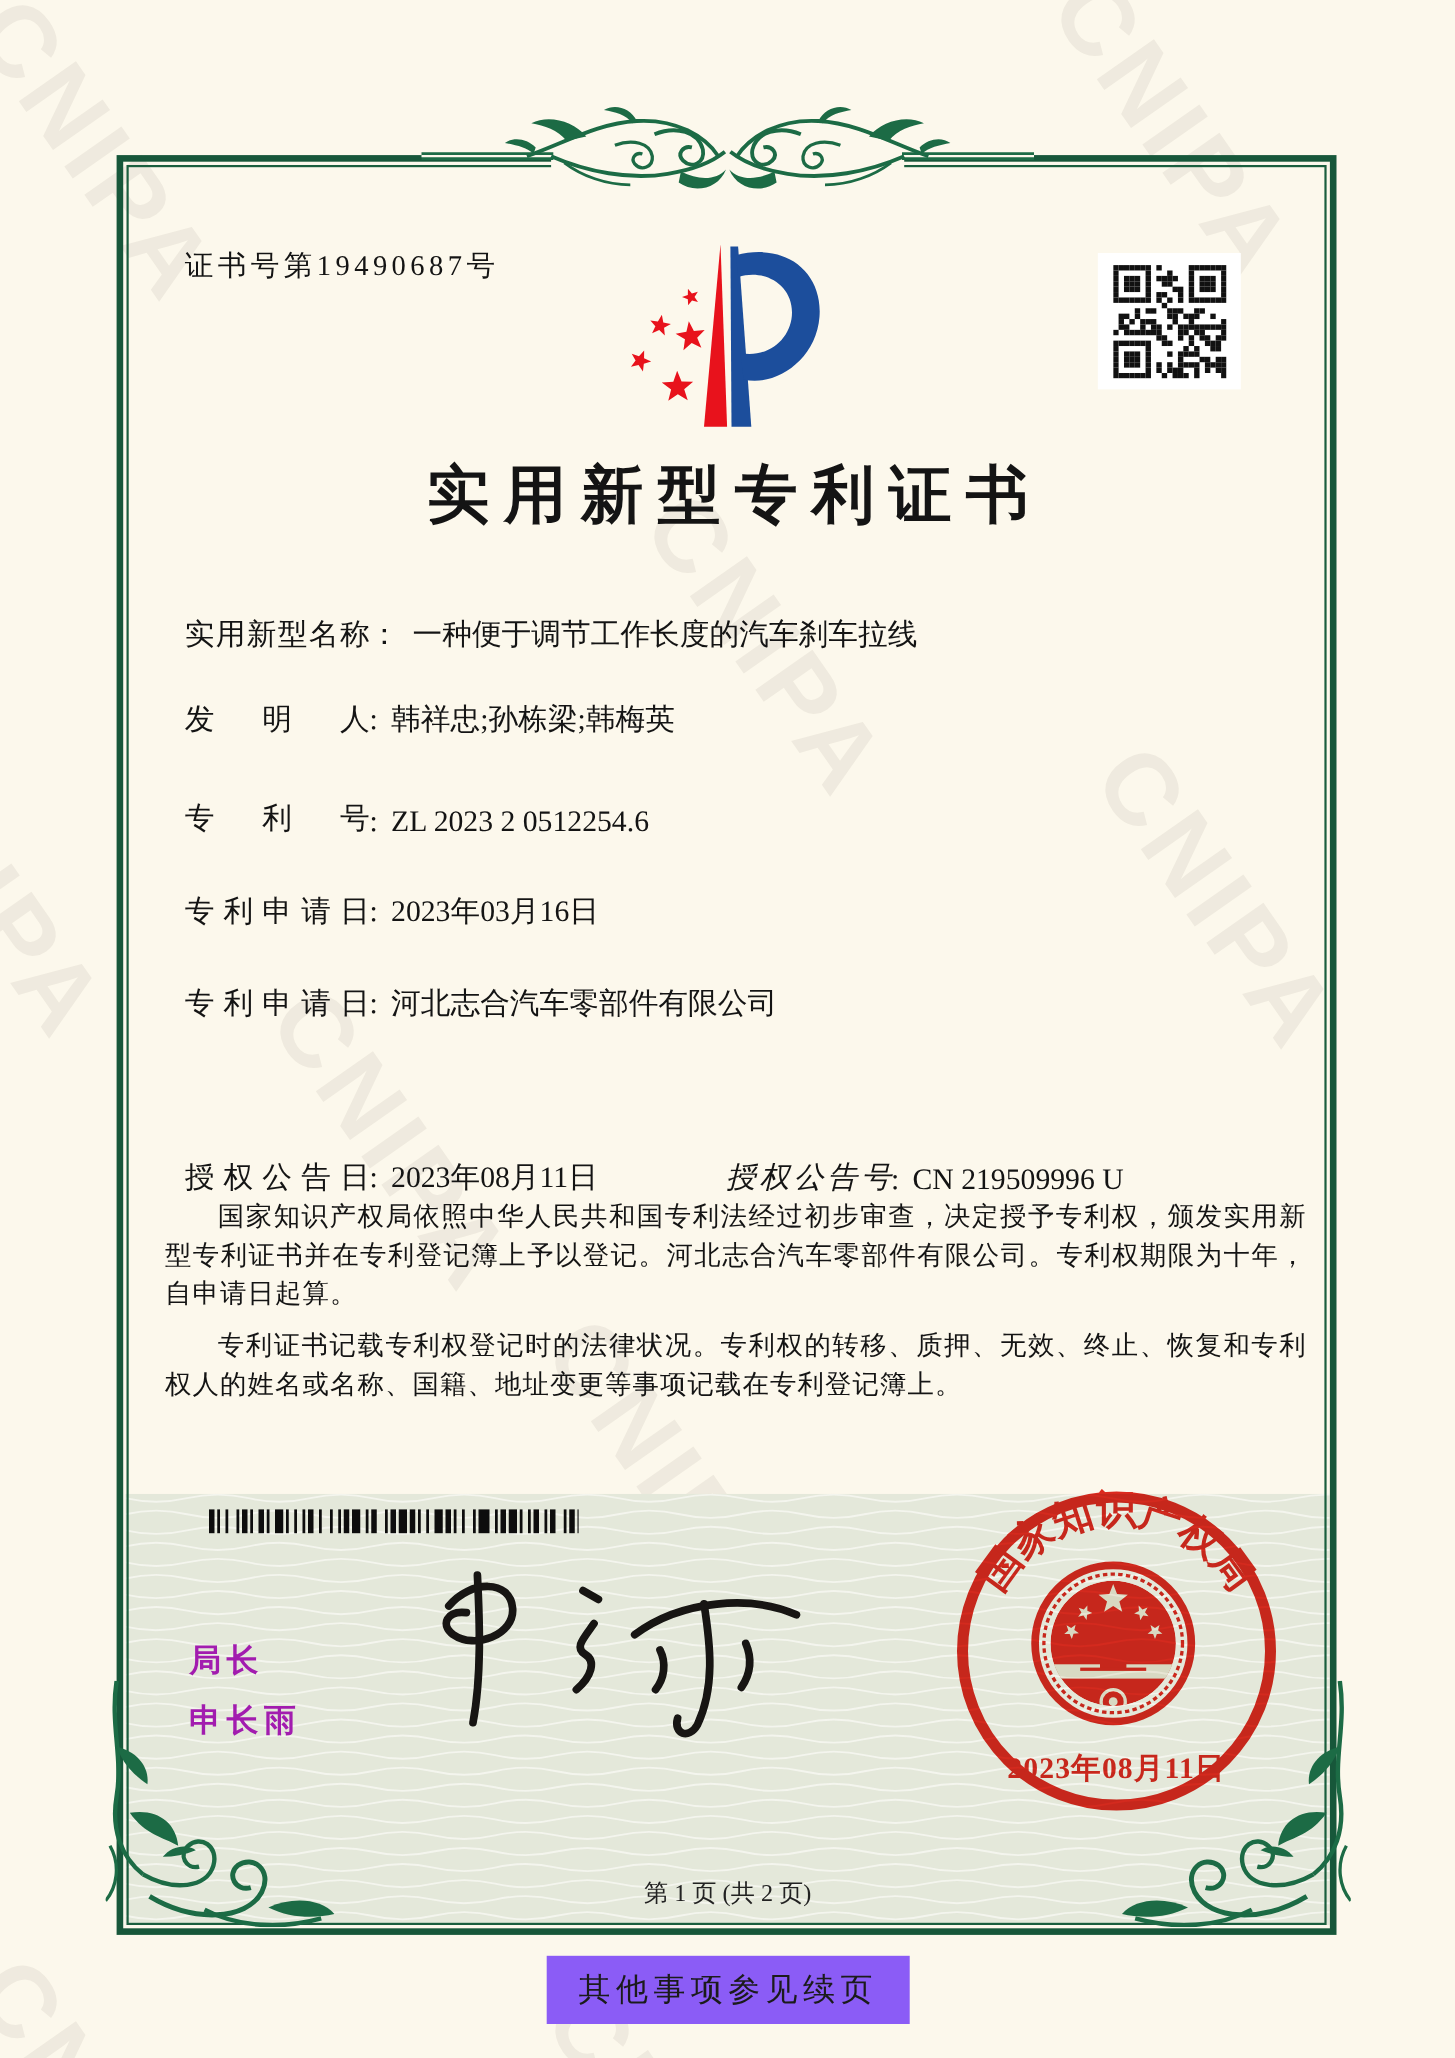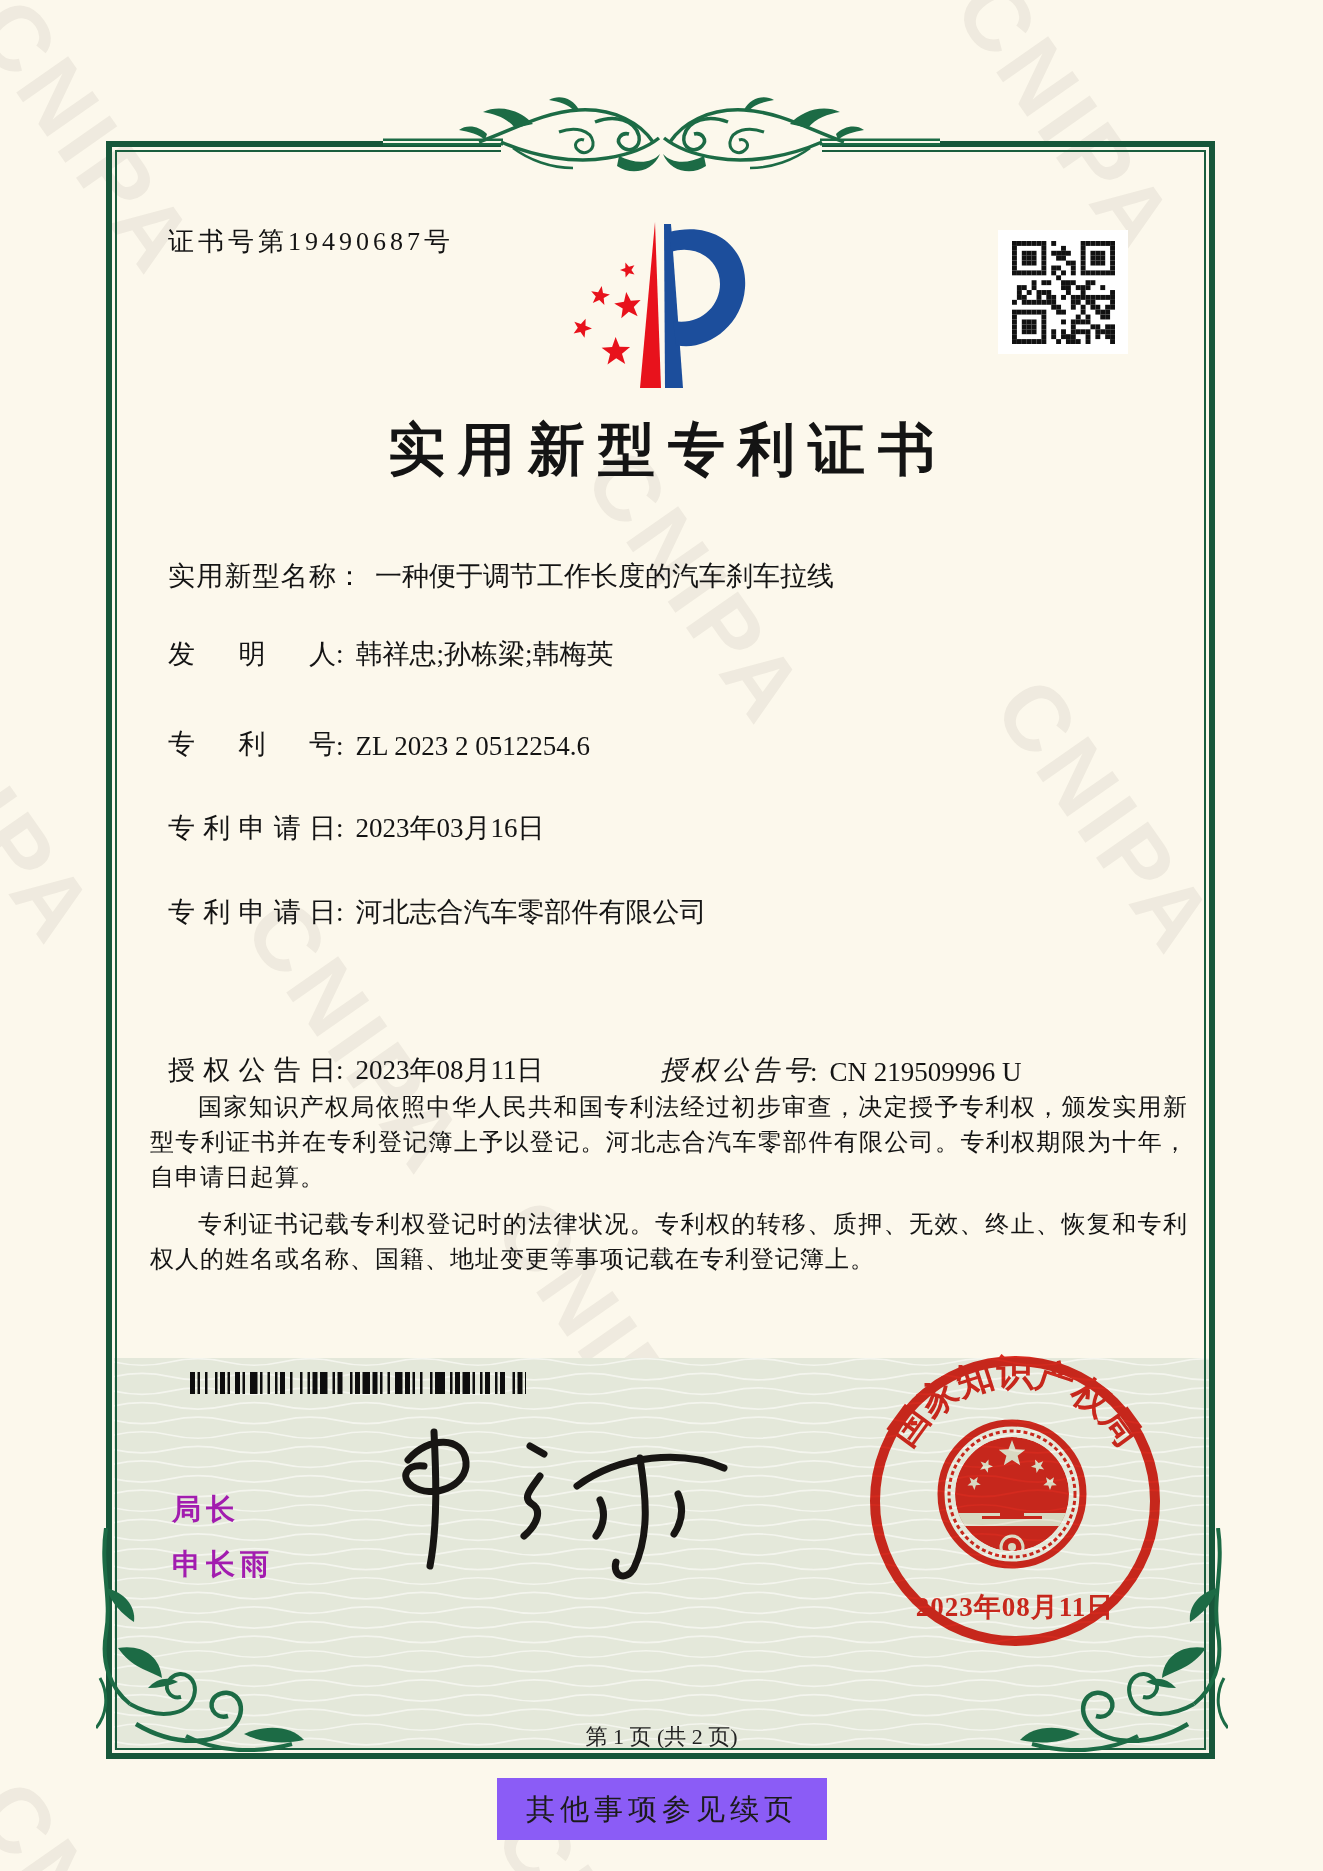--- a/index.html
+++ b/index.html
@@ -37,21 +37,21 @@
   .flabel{display:inline-block;width:168px;text-align:justify;text-align-last:justify;vertical-align:bottom;}
   .fcolon{display:inline-block;margin-right:12px;}
   .frow2{position:absolute;left:660px;font-size:27px;white-space:nowrap;}
   .frow2 .flabel{width:150px;font-style:italic;}
   .paras{position:absolute;left:150px;top:1090px;width:1038px;font-size:24px;line-height:35px;
     text-align:justify;letter-spacing:1px;}
   .paras p{margin:0 0 12px 0;text-indent:2em;}
   .qrbox{position:absolute;left:998px;top:230px;width:130px;height:124px;background:#fff;z-index:5;}
   .issuer{position:absolute;left:172px;font-size:29px;letter-spacing:5px;
     font-family:"Liberation Sans","DejaVu Sans",sans-serif;font-weight:600;color:#a21caf;}
-  .pageinfo{position:absolute;left:0;top:1706px;width:100%;text-align:center;font-size:22px;color:#222;margin-top:16px;}
+  .pageinfo{position:absolute;left:0;top:1706px;width:100%;text-align:center;font-size:22px;color:#222;}
   .contbox{position:absolute;left:497px;top:1778px;width:330px;height:62px;background:#8b5cf6;
     text-align:center;line-height:62px;font-size:29px;letter-spacing:5px;color:#1b1b1b;z-index:5;}
   .sealwrap{position:absolute;left:862px;top:1350px;z-index:6;mix-blend-mode:multiply;}
   .sig{position:absolute;left:372px;top:1424px;z-index:5;}
   .ornament{position:absolute;left:383px;top:90px;z-index:5;pointer-events:none;}
   .flourish{position:absolute;top:1528px;z-index:4;pointer-events:none;}
   .flourish.left{left:96px;}
   .flourish.right{left:978px;transform:scaleX(-1);}
 </style>
 </head>

